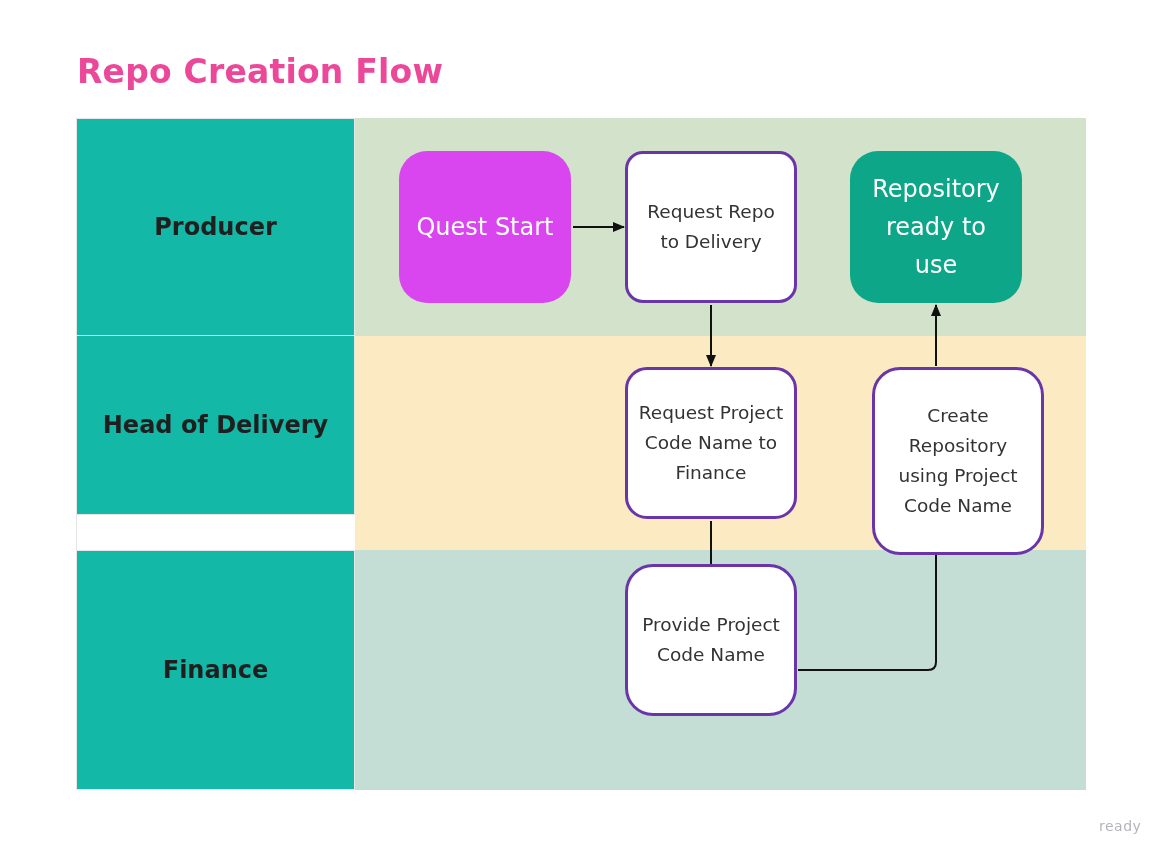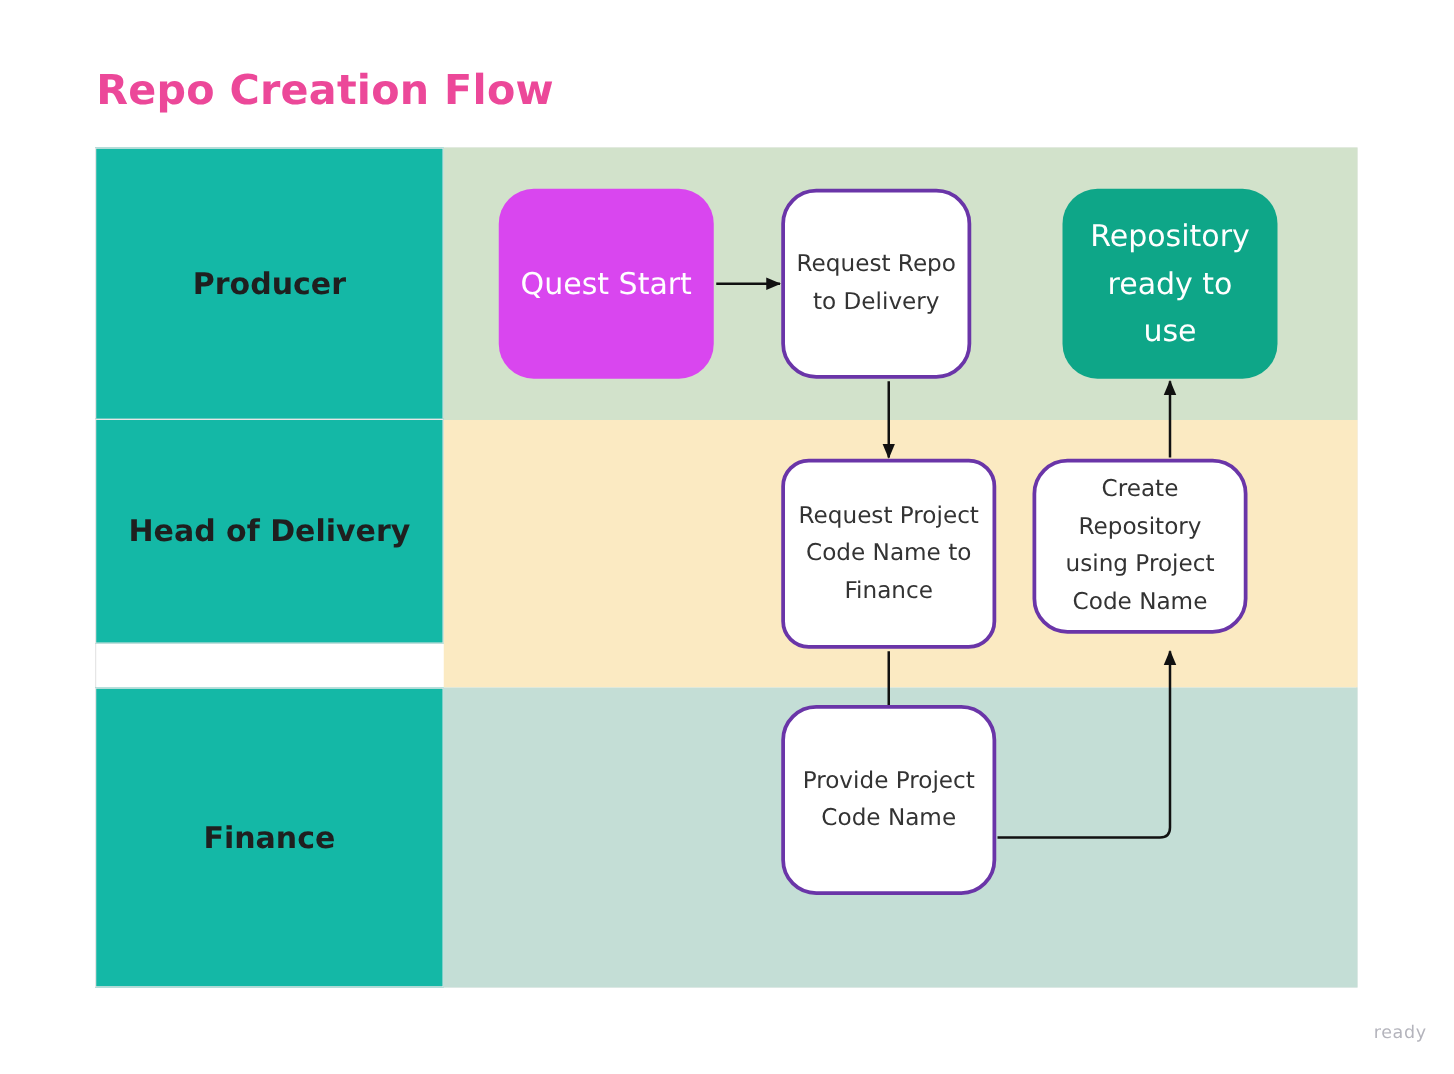--- a/index.html
+++ b/index.html
@@ -56,38 +56,38 @@
   <path d="M711,305 L711,366" stroke="#111111" stroke-width="2" fill="none" marker-end="url(#arrow)"></path>
   <path d="M711,521 L711,594" stroke="#111111" stroke-width="2" fill="none" marker-end="url(#arrow)"></path>
   <path d="M798,670 L928,670 Q936,670 936,662 L936,521" stroke="#111111" stroke-width="2" fill="none" marker-end="url(#arrow)"></path>
   <path d="M936,366 L936,305" stroke="#111111" stroke-width="2" fill="none" marker-end="url(#arrow)"></path>
 </svg>
 
 <div class="node start" style="left:399px;top:151px;width:172px;height:152px;">
   <span>Quest Start</span>
 </div>
 
-<div class="node process" style="left:625px;top:151px;width:152px;height:152px;">
+<div class="node process" style="left:625px;top:151px;width:172px;height:152px;border-radius:18px;">
   <span>Request Repo
 to Delivery</span>
 </div>
 
 <div class="node end" style="left:850px;top:151px;width:172px;height:152px;">
   <span>Repository
 ready to
 use</span>
 </div>
 
 <div class="node process" style="left:625px;top:367px;width:172px;height:152px;border-radius:22px;">
   <span>Request Project
 Code Name to
 Finance</span>
 </div>
 
-<div class="node process" style="left:826px;top:367px;width:172px;height:140px;">
+<div class="node process" style="left:872px;top:367px;width:172px;height:188px;">
   <span>Create
 Repository
 using Project
 Code Name</span>
 </div>
 
 <div class="node process" style="left:625px;top:564px;width:172px;height:152px;">
   <span>Provide Project
 Code Name</span>
 </div>

